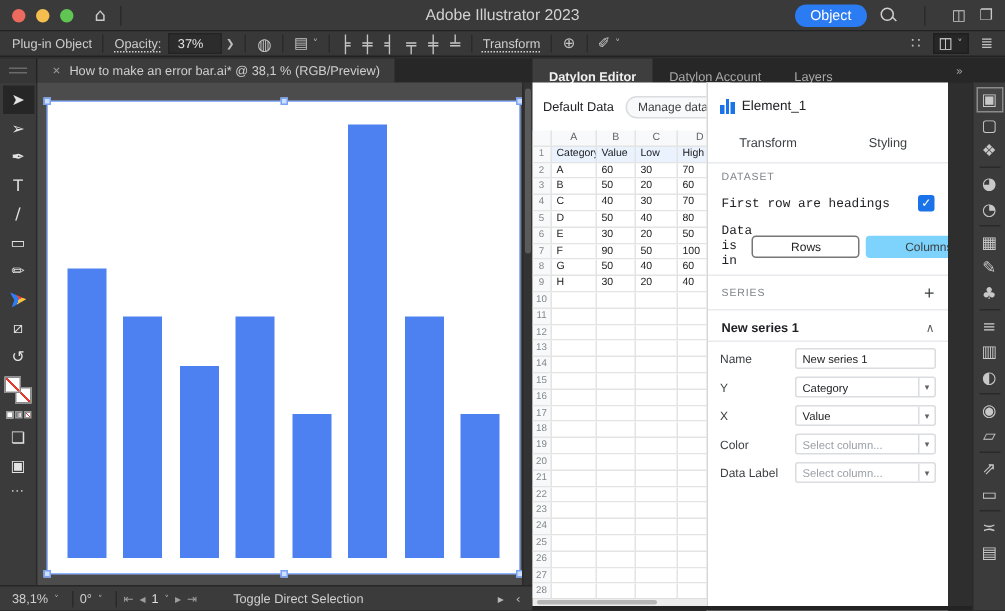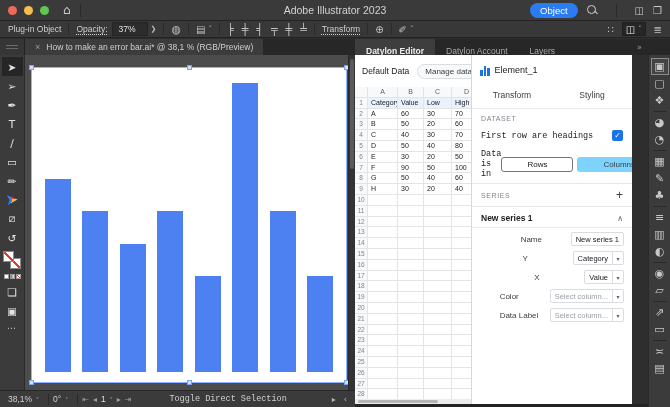--- a/index.html
+++ b/index.html
@@ -64,21 +64,21 @@
   .bars { position:absolute; left:13px; right:13px; bottom:10px; height:292px; display:flex; align-items:flex-end; justify-content:space-between; }
   .bar { width:26px; }
   .canvas-vscroll { position:absolute; left:348px; top:55px; width:7px; height:335px; background:#333; border-left:1px solid #2a2a2a; }
   .canvas-vscroll i { position:absolute; left:1px; top:4px; width:4px; height:110px; background:#5a5a5a; border-radius:2px; }
 
   
   .statusbar { position:absolute; left:0; top:390px; width:355px; height:17px; background:#3b3b3b; border-top:1px solid #272727; display:flex; align-items:center; padding:0 8px; color:#cfcfcf; font-size:8.5px; }
   .sb-chev { font-size:6px; color:#b5b5b5; margin:0 5px 0 4px; }
   .sb-div { width:1px; height:11px; background:#2a2a2a; margin:0 4px; }
   .sb-nav { display:flex; align-items:center; gap:4px; color:#9f9f9f; font-size:8px; }
-  .sb-hint { margin-left:38px; color:#d0d0d0;font-family:Liberation Mono, monospace; }
+  .sb-hint { margin-left:24px; color:#d0d0d0; }
   .sb-end { margin-left:auto; display:flex; gap:8px; color:#b9b9b9; font-size:8px; align-items:center; }
 
   
   .data-panel { position:absolute; left:355px; top:55px; width:132px; height:344px; background:#fff; overflow:hidden; }
   .data-head { height:32px; display:flex; align-items:center; justify-content:space-between; padding:0 7px; }
   .dd-label { font-size:8.5px; color:#202124; }
   .manage-btn { font-size:8px; color:#3c4043; background:#f8f9fa; border:1px solid #dadce0; border-radius:9px; padding:2px 7px; }
   .grid { position:absolute; left:0; top:32px; }
   .grow { display:grid; grid-template-columns:13px 30px 26px 28px 30px; }
   .gcell { height:10.8px; border-right:1px solid #e4e4e4; border-bottom:1px solid #e4e4e4; font-size:7px; color:#202124; line-height:10.5px; padding-left:3px; overflow:hidden; white-space:nowrap; background:#fff; }
@@ -106,21 +106,21 @@
   .checkbox { width:11px; height:11px; background:#1a73e8; border-radius:2px; color:#fff; font-size:8px; line-height:11px; text-align:center; }
   .seg { display:flex; gap:4px; }
   .seg .segbtn { font-size:8px; padding:2px 25px; border-radius:3px; }
   .seg .sel { border:1px solid #747775; background:#fff; color:#202124; }
   .seg .unsel { border:1px solid transparent; background:#7dd3fc; color:#3c4043; }
   .series-bar { display:flex; justify-content:space-between; align-items:center; padding:5px 9px; border-top:1px solid #e8eaed; border-bottom:1px solid #e8eaed; }
   .plus { font-size:12px; color:#3c4043; line-height:1; }
   .series-head { display:flex; justify-content:space-between; align-items:center; padding:6px 9px 4px; border-bottom:1px solid #e8eaed; }
   .series-head .nm { font-size:8.5px; font-weight:bold; color:#202124; }
   .chevron-up { font-size:8px; color:#5f6368; }
-  .fields { padding:4px 8px; display:flex; flex-direction:column; gap:5px;align-items:flex-end; }
+  .fields { padding:4px 8px; display:flex; flex-direction:column; gap:5px; }
   .frow { display:flex; align-items:center; }
   .frow .flbl { width:50px; flex:none; font-size:8px; color:#3c4043; }
   .control { flex:1; height:14px; border:1px solid #dadce0; border-radius:2px; display:flex; align-items:center; overflow:hidden; background:#fff; }
   .control .val { flex:1; font-size:7.5px; padding:0 4px; color:#202124; white-space:nowrap; }
   .control .val.ph { color:#9aa0a6; }
   .control .dd { width:11px; height:100%; border-left:1px solid #dadce0; color:#5f6368; font-size:6px; display:flex; align-items:center; justify-content:center; }
 
   
   .dock { position:absolute; left:648px; top:55px; width:22px; height:352px; background:#3b3b3b; border-left:1px solid #2a2a2a; display:flex; flex-direction:column; align-items:center; padding-top:3px; }
   .dock-icon { width:18px; height:17px; display:flex; align-items:center; justify-content:center; color:#c8c8c8; font-size:11px; border:1px solid transparent; }

